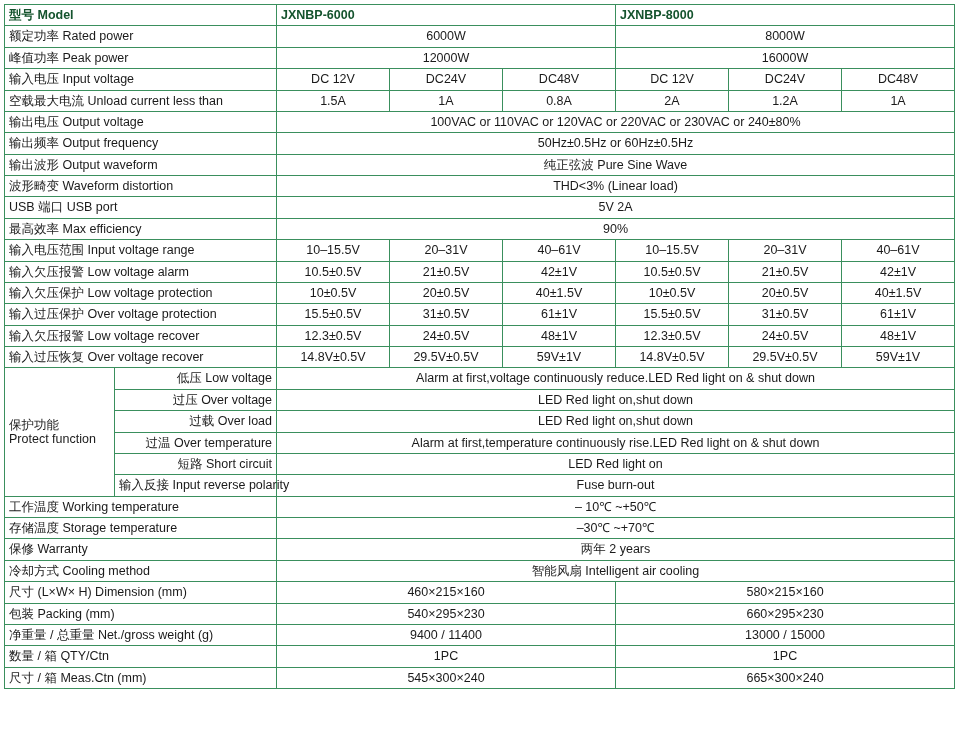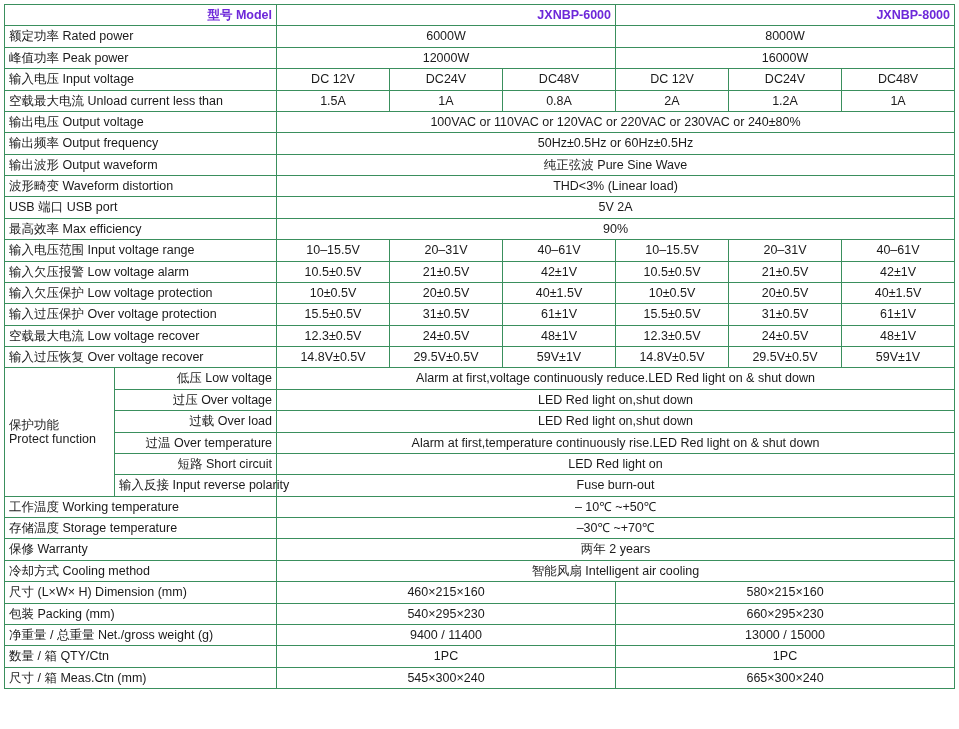--- a/index.html
+++ b/index.html
@@ -37,22 +37,22 @@
   .label {
     text-align: left;
     padding-right: 8px;
     white-space: nowrap;
   }
   .center {
     text-align: center;
   }
   .hdr {
     font-weight: bold;
-    color: #6d28d9;
-    text-align: right;
+    color: #14532d;
+    text-align: left;
   }
   .sublabel {
     text-align: right;
     padding-right: 8px;
     white-space: nowrap;
     margin-top: 42px;
   }
   .protect-cell {
     text-align: left;
     white-space: nowrap;
@@ -163,21 +163,21 @@
         <tr>
           <td class="label" colspan="2">输入过压保护 Over voltage  protection</td>
           <td class="center">15.5±0.5V</td>
           <td class="center">31±0.5V</td>
           <td class="center">61±1V</td>
           <td class="center">15.5±0.5V</td>
           <td class="center">31±0.5V</td>
           <td class="center">61±1V</td>
         </tr>
         <tr>
-          <td class="label" colspan="2">空载最大电流 Low voltage  recover</td>
+          <td class="label" colspan="2">输入欠压报警 Low voltage  recover</td>
           <td class="center">12.3±0.5V</td>
           <td class="center">24±0.5V</td>
           <td class="center">48±1V</td>
           <td class="center">12.3±0.5V</td>
           <td class="center">24±0.5V</td>
           <td class="center">48±1V</td>
         </tr>
         <tr>
           <td class="label" colspan="2">输入过压恢复 Over voltage recover</td>
           <td class="center">14.8V±0.5V</td>

